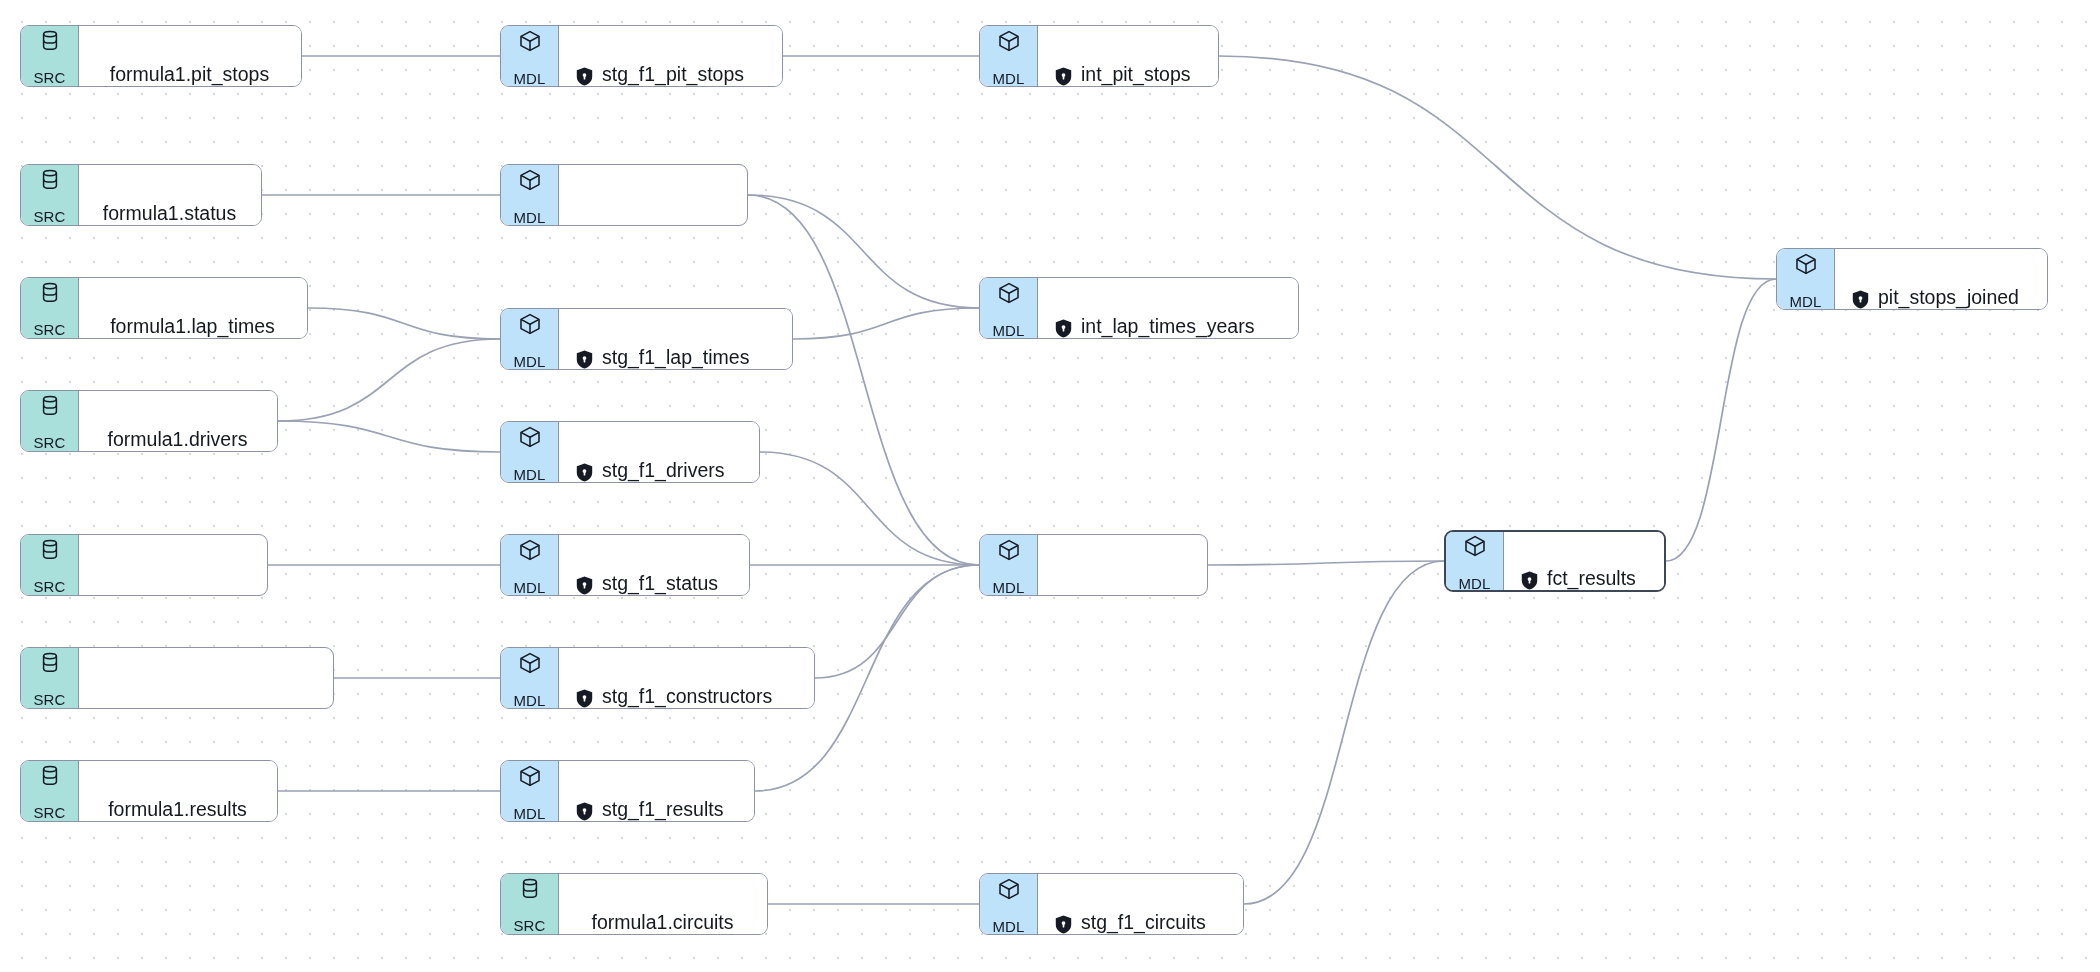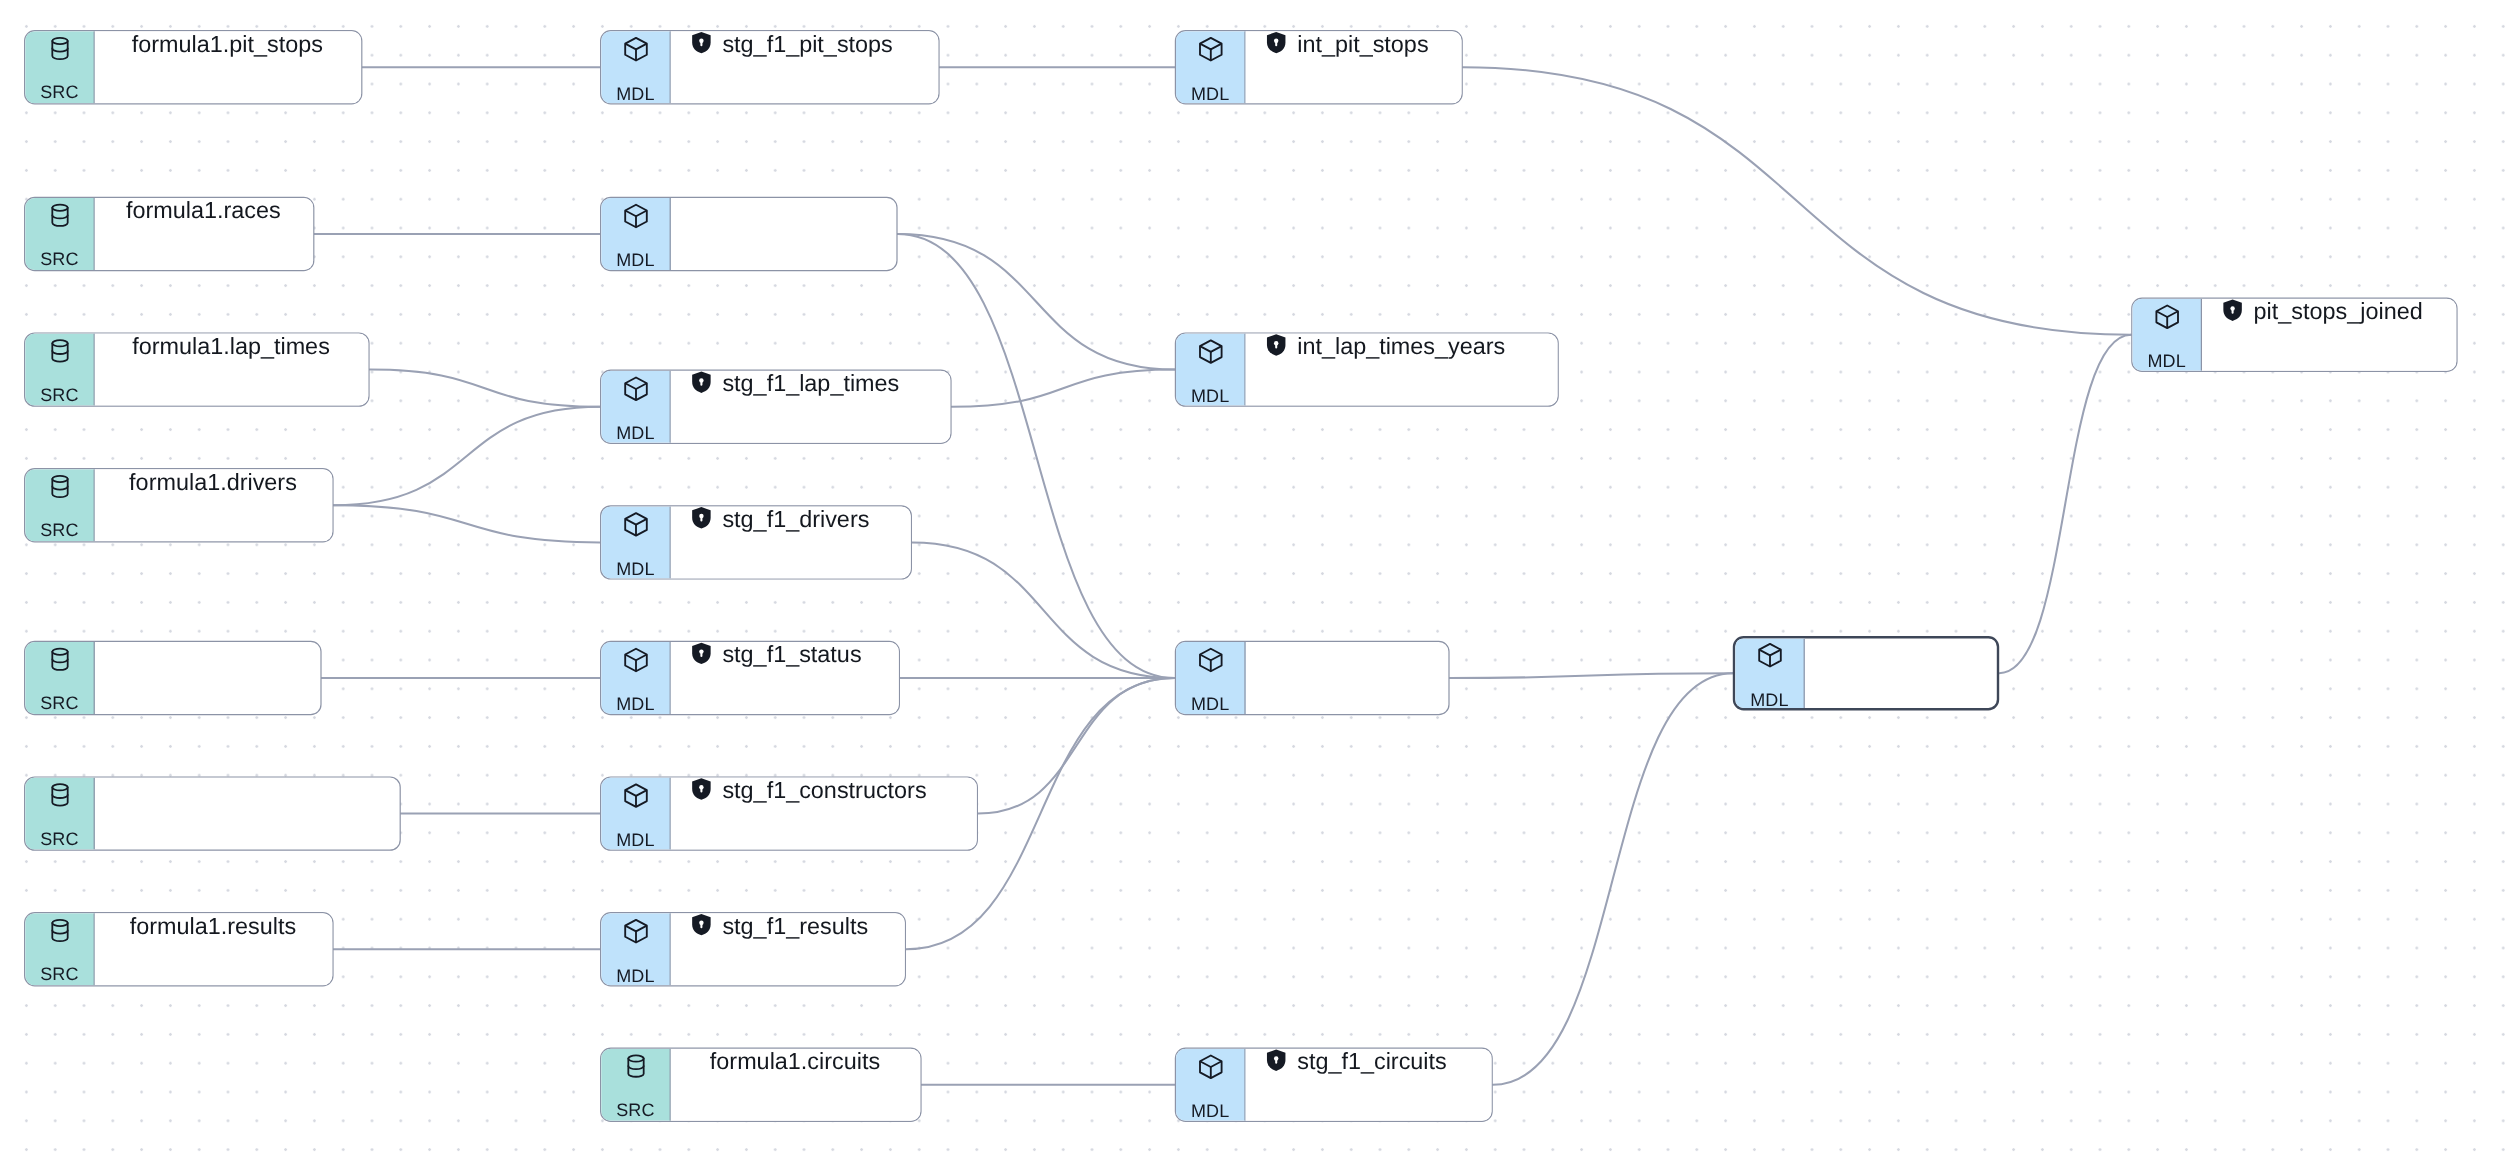--- a/index.html
+++ b/index.html
@@ -95,21 +95,21 @@
     line-height: 15px;
     color: #151a24;
     font-family: "Liberation Sans", sans-serif;
     letter-spacing: 0.1px;
   }
 
   .node-body {
     flex: 1 1 auto;
     display: flex;
     flex-direction: row;
-    align-items: flex-start;
+    align-items: flex-end;
     gap: 9px;
     padding: 0 18px 0 17px;
     background: #ffffff;
     white-space: nowrap;
   }
 
   .node-body.centered { justify-content: center; }
 
   .shield-icon {
     flex: 0 0 auto;
@@ -174,21 +174,21 @@
   <span class="badge-icon">
     <svg width="20" height="21" viewBox="0 0 20 21" fill="none" xmlns="http://www.w3.org/2000/svg">
       <ellipse cx="10" cy="4.1" rx="6.4" ry="2.6" stroke="#151a24" stroke-width="1.5"></ellipse>
       <path d="M3.6 4.1v12.6c0 1.44 2.87 2.6 6.4 2.6s6.4-1.16 6.4-2.6V4.1" stroke="#151a24" stroke-width="1.5" stroke-linecap="round"></path>
       <path d="M3.6 10.4c0 1.44 2.87 2.6 6.4 2.6s6.4-1.16 6.4-2.6" stroke="#151a24" stroke-width="1.5" stroke-linecap="round"></path>
     </svg>
   </span>
 <span class="badge-text">SRC</span>
         </div>
         <div class="node-body centered">
-          <span class="node-label">formula1.races</span>
+          <span class="node-label">formula1.status</span>
         </div>
       </div>
       <div class="node" style="left: 20px; top: 277px; width: 288px;">
         <div class="node-badge badge-src">
   <span class="badge-icon">
     <svg width="20" height="21" viewBox="0 0 20 21" fill="none" xmlns="http://www.w3.org/2000/svg">
       <ellipse cx="10" cy="4.1" rx="6.4" ry="2.6" stroke="#151a24" stroke-width="1.5"></ellipse>
       <path d="M3.6 4.1v12.6c0 1.44 2.87 2.6 6.4 2.6s6.4-1.16 6.4-2.6V4.1" stroke="#151a24" stroke-width="1.5" stroke-linecap="round"></path>
       <path d="M3.6 10.4c0 1.44 2.87 2.6 6.4 2.6s6.4-1.16 6.4-2.6" stroke="#151a24" stroke-width="1.5" stroke-linecap="round"></path>
     </svg>
@@ -494,20 +494,30 @@
         <div class="node-badge badge-mdl">
   <span class="badge-icon">
     <svg width="22" height="22" viewBox="0 0 22 22" fill="none" xmlns="http://www.w3.org/2000/svg">
       <path d="M11 1.6 20 6.4v9.2L11 20.4 2 15.6V6.4L11 1.6Z" stroke="#151a24" stroke-width="1.55" stroke-linejoin="round"></path>
       <path d="M2 6.4 11 11.2 20 6.4" stroke="#151a24" stroke-width="1.55" stroke-linejoin="round"></path>
       <path d="M11 11.2v9.2" stroke="#151a24" stroke-width="1.55" stroke-linejoin="round"></path>
     </svg>
   </span>
 <span class="badge-text">MDL</span>
         </div>
+        <div class="node-body">
+  <span class="shield-icon">
+    <svg width="17" height="19" viewBox="0 0 17 19" xmlns="http://www.w3.org/2000/svg">
+      <path d="M8.5 0.6 16.2 3.3v6.1c0 4.6-3.2 7.7-7.7 9-4.5-1.3-7.7-4.4-7.7-9V3.3L8.5 0.6Z" fill="#151a24"></path>
+      <circle cx="8.5" cy="8.0" r="1.85" fill="#ffffff"></circle>
+      <rect x="7.65" y="8.3" width="1.7" height="4.2" rx="0.85" fill="#ffffff"></rect>
+    </svg>
+  </span>
+<span class="node-label">fct_results</span>
+        </div>
       </div>
       <div class="node" style="left: 1776px; top: 248px; width: 272px;">
         <div class="node-badge badge-mdl">
   <span class="badge-icon">
     <svg width="22" height="22" viewBox="0 0 22 22" fill="none" xmlns="http://www.w3.org/2000/svg">
       <path d="M11 1.6 20 6.4v9.2L11 20.4 2 15.6V6.4L11 1.6Z" stroke="#151a24" stroke-width="1.55" stroke-linejoin="round"></path>
       <path d="M2 6.4 11 11.2 20 6.4" stroke="#151a24" stroke-width="1.55" stroke-linejoin="round"></path>
       <path d="M11 11.2v9.2" stroke="#151a24" stroke-width="1.55" stroke-linejoin="round"></path>
     </svg>
   </span>

